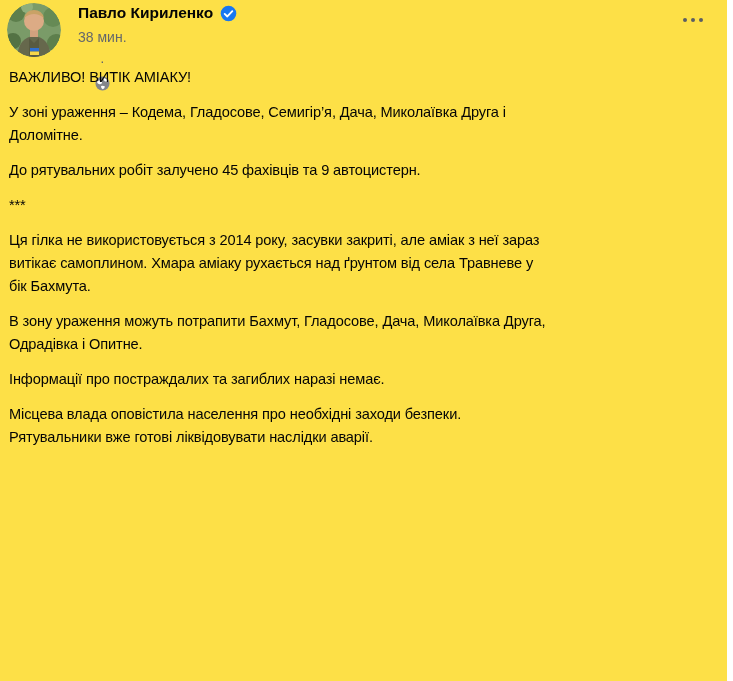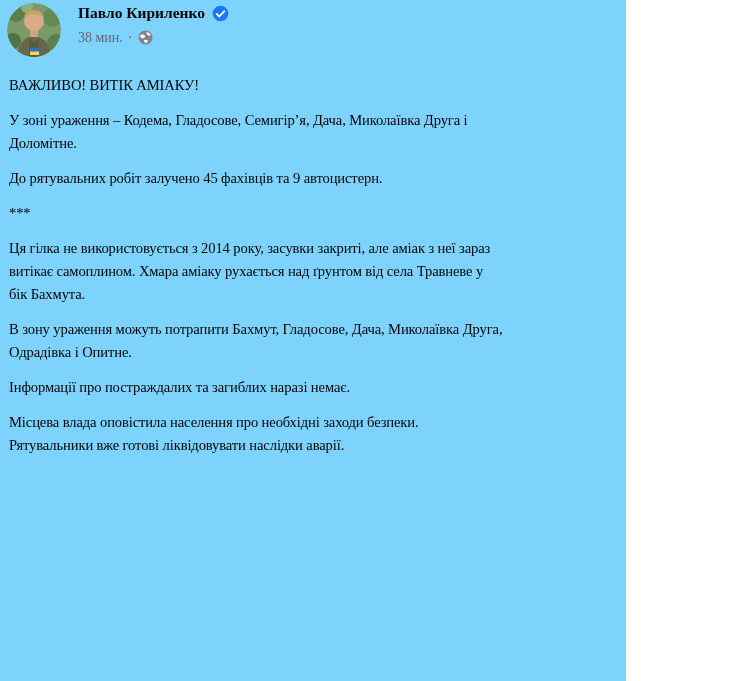--- a/index.html
+++ b/index.html
@@ -1,20 +1,20 @@
 <!DOCTYPE html>
 <html><head>
 <meta charset="utf-8">
 <style>
   html,body{margin:0;padding:0;background:#fff;}
   .post{
     position:relative;
-    width:626px;height:681px;
-    background:#7dd3fc;
-    font-family:Liberation Serif, serif;
+    width:727px;height:681px;
+    background:#fde047;
+    font-family:Liberation Sans, sans-serif;
     color:#050505;
     overflow:hidden;
   }
   
   .header{position:absolute;top:0;left:0;width:733px;height:58px;}
   .avatar{
     position:absolute;left:7px;top:3px;width:54px;height:54px;
     border-radius:50%;overflow:hidden;cursor:pointer;
   }
   .name-row{
@@ -22,35 +22,35 @@
     display:flex;align-items:center;gap:7px;
   }
   .author{
     font-size:15.5px;font-weight:700;color:#050505;line-height:22px;
     cursor:pointer;white-space:nowrap;
   }
   .badge{width:17px;height:17px;display:block;}
   .meta-row{
     position:absolute;left:78px;top:28px;
     display:flex;align-items:center;gap:5px;
-    font-size:14px;color:#65676B;line-height:19px;
+    font-size:14px;color:#65676B;line-height:19px;flex-direction:column;
   }
   .more-btn{
     position:absolute;left:676px;top:8px;width:34px;height:24px;
     display:flex;align-items:center;justify-content:center;gap:3.5px;
     cursor:pointer;border-radius:6px;
   }
   .more-btn i{width:4.5px;height:4.5px;border-radius:50%;background:#5b5e63;display:block;}
   
   .body{
     position:absolute;top:58px;left:9px;right:8px;
     padding-top:4px;
   }
   .body p{
-    margin:12px 0 12px 0;
+    margin:4px 0 12px 0;
     font-size:14.6px;
     line-height:23px;
     letter-spacing:-0.12px;
     white-space:pre;
     color:#050505;
   }
 </style>
 </head>
 <body>
 

